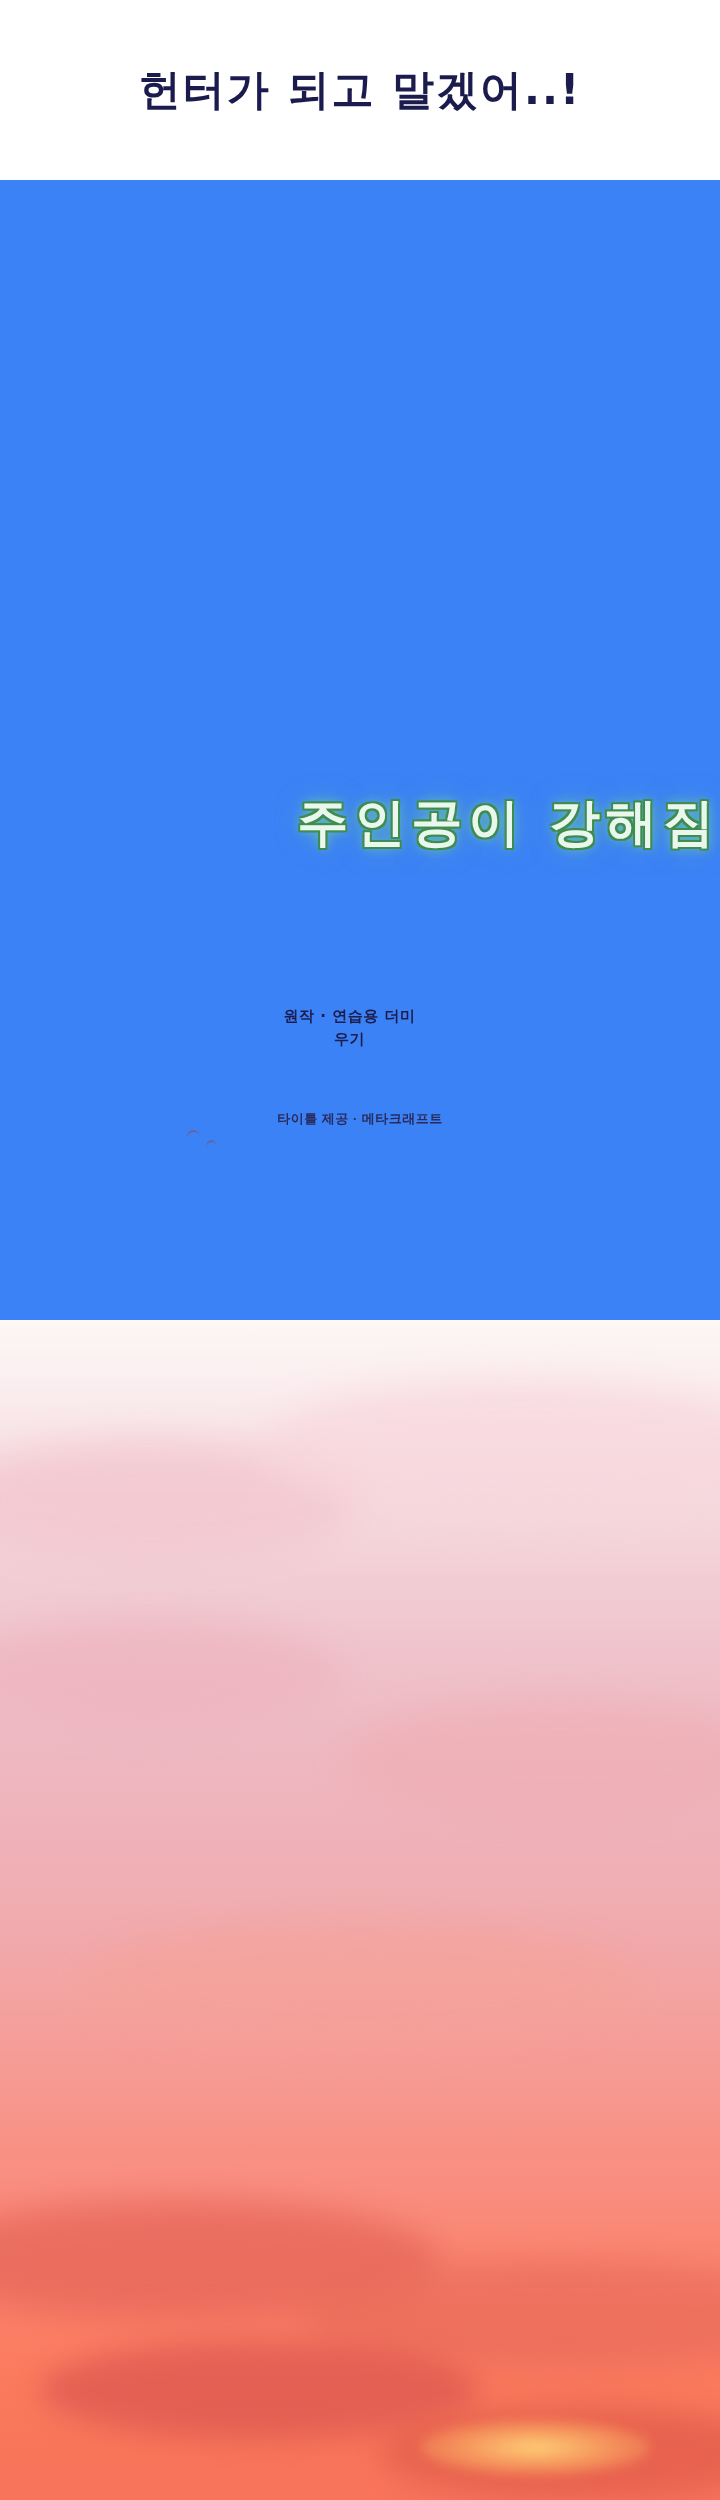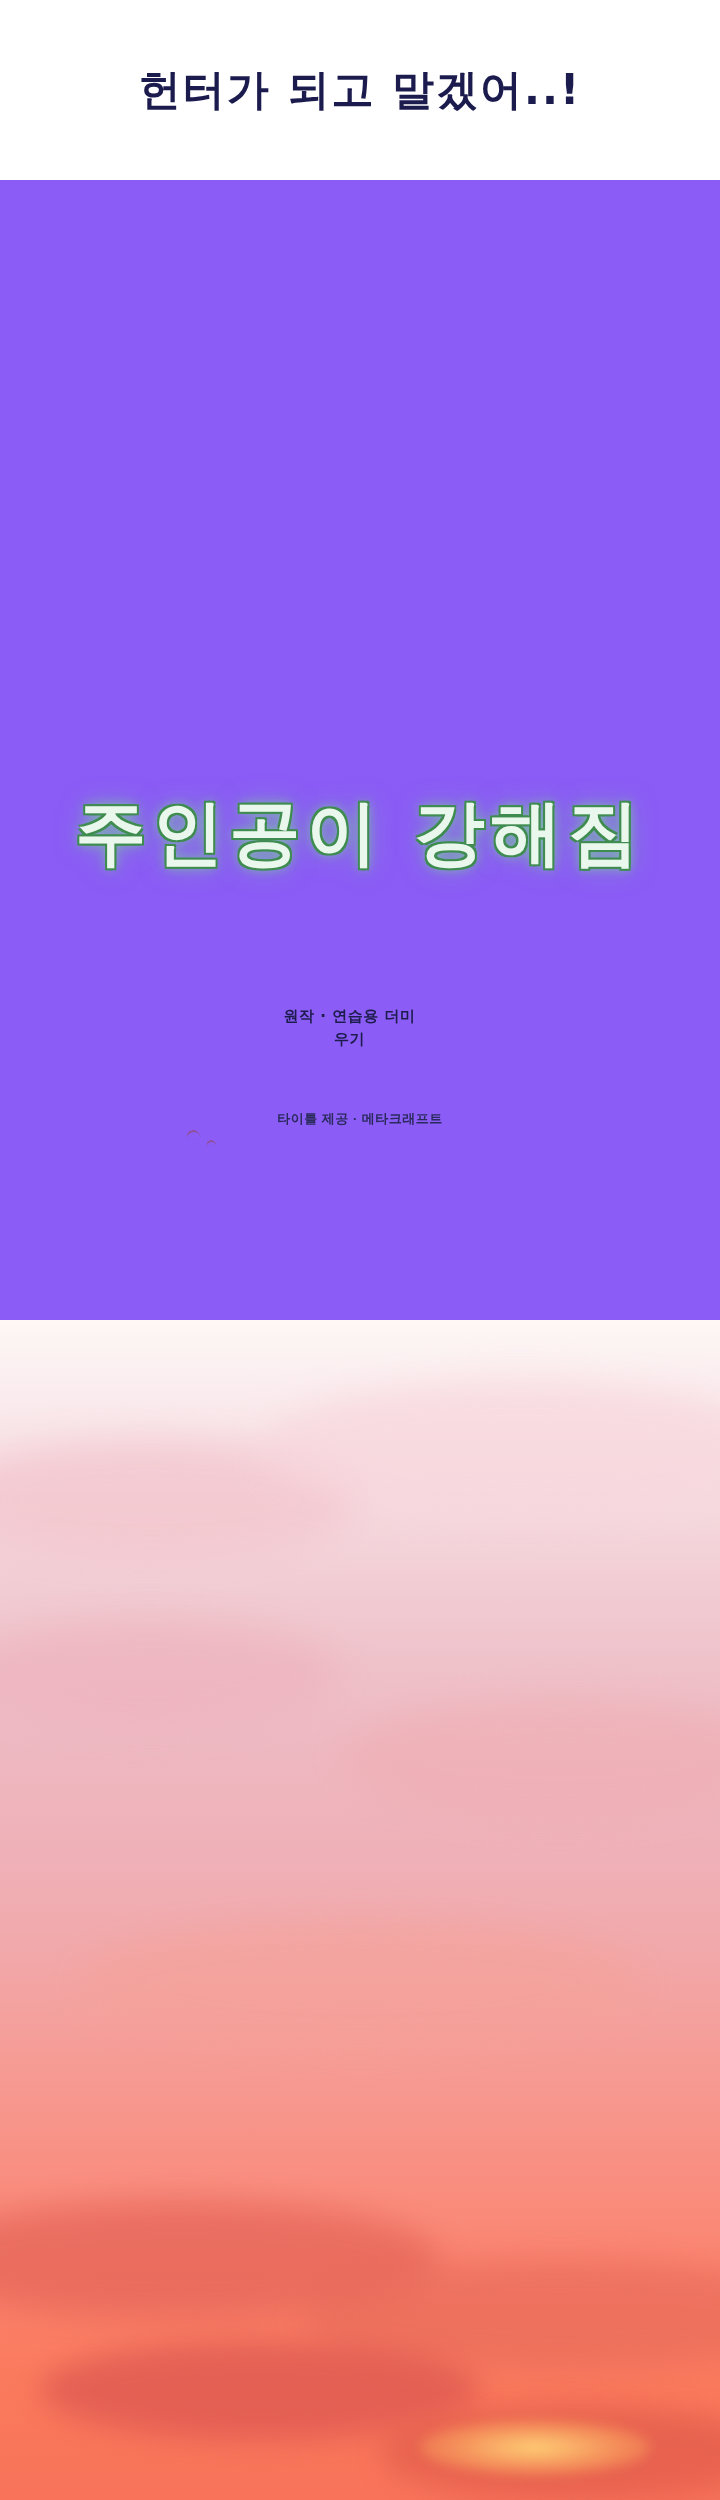--- a/index.html
+++ b/index.html
@@ -8,21 +8,21 @@
     background: #ffffff;
   }
   body {
     font-family: "Liberation Sans", sans-serif;
   }
   .page {
     position: relative;
     width: 720px;
     height: 2500px;
     overflow: hidden;
-    background: #8b5cf6;
+    background: #3b82f6;
   }
 
   
   .episode-title-band {
     position: absolute;
     top: 0;
     left: 0;
     width: 720px;
     height: 180px;
     display: flex;
@@ -59,30 +59,31 @@
     letter-spacing: 4px;
     text-shadow:
       -2px -2px 0 #4f9e5f,
        2px -2px 0 #4f9e5f,
       -2px  2px 0 #4f9e5f,
        2px  2px 0 #4f9e5f,
        0 0 10px rgba(120,200,140,0.85),
        0 0 22px rgba(120,200,140,0.5);
   }
   .logo-line-2 {
-    font-size: 71px;
+    font-size: 51px;
     letter-spacing: 6px;
     margin-top: 6px;
     text-shadow:
       -2px -2px 0 #3f8c50,
        2px -2px 0 #3f8c50,
       -2px  2px 0 #3f8c50,
        2px  2px 0 #3f8c50,
        0 0 12px rgba(120,210,150,0.9),
        0 0 26px rgba(120,210,150,0.55);
+    text-align: right;
   }
 
   
   .credits {
     position: absolute;
     top: 1005px;
     left: 0;
     width: 699px;
     text-align: center;
     color: #1d1d4d;

